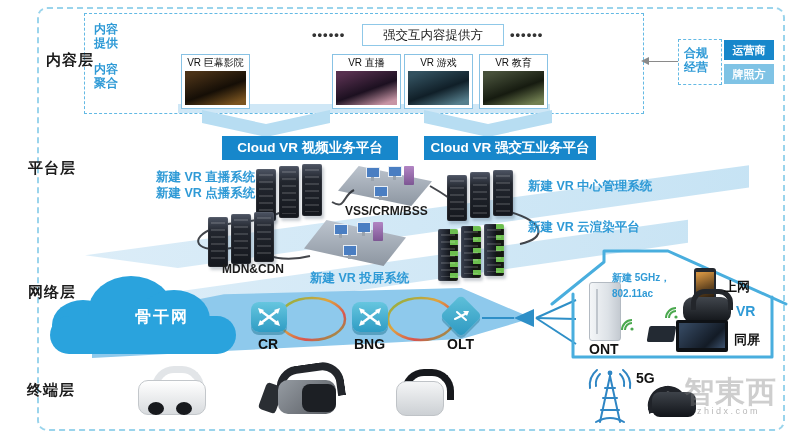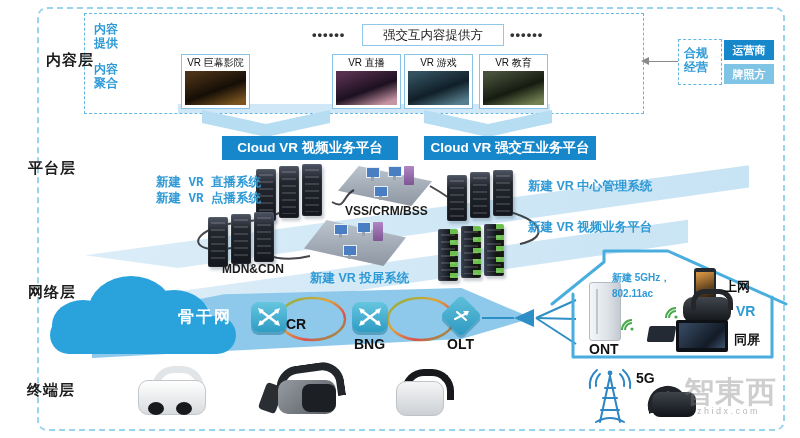--- a/index.html
+++ b/index.html
@@ -64,21 +64,21 @@
   .iso{background:linear-gradient(180deg,#bcc4ce,#8d96a1);z-index:3;
        clip-path:polygon(22% 0,100% 38%,78% 100%,0 62%);}
   .mon{width:12px;height:9px;background:#4a7ec2;border:1px solid #e8eef5;z-index:5;}
   .mon::after{content:"";position:absolute;left:4px;top:9px;width:3px;height:4px;background:#9aa3ad;}
   .twr{width:10px;height:19px;background:linear-gradient(#b285c4,#7d5693);border-radius:1px;z-index:5;}
 
   
   .net-band{left:92px;top:288px;width:440px;height:70px;background:#8ec9ec;z-index:1;
             clip-path:polygon(0% 46%,30% 9%,84% 0%,100% 43%,84% 73%,30% 90%,0% 100%);}
   .cloud-part{background:#2aa3dd;border-radius:50%;z-index:3;}
-  .backbone-label{left:92px;top:307px;width:140px;text-align:right;color:#fff;font-weight:bold;
+  .backbone-label{left:92px;top:307px;width:140px;text-align:center;color:#fff;font-weight:bold;
                   font-size:16px;letter-spacing:2px;z-index:5;}
   .router{width:36px;height:30px;border-radius:8px;z-index:4;
           background:linear-gradient(180deg,#66c6df 0%,#2f9cc4 100%);box-shadow:0 3px 0 rgba(23,110,140,.45);}
   .olt{left:446px;top:301px;width:30px;height:30px;border-radius:5px;z-index:4;transform:rotate(45deg);
        background:linear-gradient(135deg,#60c1da,#2d98c1);box-shadow:2px 2px 0 rgba(23,110,140,.4);}
   .net-label{font-size:14px;font-weight:bold;color:#111;z-index:6;}
   .olt-line{left:482px;top:317px;width:32px;height:0;border-top:2px solid #2e8fc7;z-index:4;}
   .arrow-left{left:514px;top:309px;width:0;height:0;border-top:9px solid transparent;
               border-bottom:9px solid transparent;border-right:20px solid #2e8fc7;z-index:4;}
 
@@ -179,26 +179,26 @@
   <div class="abs cmp-arrow-head"></div>
 
   <div class="abs chev" style="left:202px;top:110px;"></div>
   <div class="abs chev" style="left:424px;top:110px;"></div>
 
   <div class="abs planeA"></div>
   <div class="abs planeB"></div>
 
   <div class="abs pheader" style="left:222px;width:176px;">Cloud VR 视频业务平台</div>
   <div class="abs pheader" style="left:424px;width:172px;">Cloud VR 强交互业务平台</div>
-  <div class="abs plabel" style="left:156px;top:175px;font-family:Liberation Mono, monospace;">
+  <div class="abs plabel" style="left:156px;top:169px;">
     <span>新建 VR 直播系统</span><br>
     <span>新建 VR 点播系统</span>
   </div>
   <div class="abs plabel" style="left:528px;top:178px;">新建 VR 中心管理系统</div>
-  <div class="abs plabel" style="left:528px;top:219px;">新建 VR 视频业务平台</div>
+  <div class="abs plabel" style="left:528px;top:219px;">新建 VR 云渲染平台</div>
   <div class="abs plabel" style="left:310px;top:270px;">新建 VR 投屏系统</div>
   <div class="abs klabel" style="left:222px;top:262px;">MDN&amp;CDN</div>
   <div class="abs klabel" style="left:345px;top:204px;">VSS/CRM/BSS</div>
 
   <div class="abs rg" style="left:256px;top:164px;">
     <span class="rack r1"></span><span class="rack r2"></span><span class="rack"></span>
   </div>
   <div class="abs rg" style="left:447px;top:170px;">
     <span class="rack r1" style="height:46px;"></span><span class="rack r2" style="height:46px;"></span><span class="rack" style="height:46px;"></span>
   </div>
@@ -258,21 +258,21 @@
   </div>
   <div class="abs olt">
     <svg width="30" height="30" style="transform:rotate(-45deg);">
       <g stroke="#fff" stroke-width="2" stroke-linecap="round">
         <path d="M9,18 L21,12"></path>
           <path d="M11,11 L20,19"></path>
       </g>
       <polygon points="23,10 17,10 21,15" fill="#fff"></polygon>
     </svg>
   </div>
-  <div class="abs net-label" style="left:258px;top:316px;margin-left:28px;">CR</div>
+  <div class="abs net-label" style="left:258px;top:336px;">CR</div>
   <div class="abs net-label" style="left:354px;top:336px;text-align:right;">BNG</div>
   <div class="abs net-label" style="left:447px;top:336px;">OLT</div>
 
   <div class="abs olt-line"></div>
   <div class="abs arrow-left"></div>
 
   <div class="abs ont"></div>
   <div class="abs net-label" style="left:589px;top:341px;">ONT</div>
   <div class="abs plabel" style="left:612px;top:270px;font-size:10px;">
     <span>新建 5GHz，</span><br>

